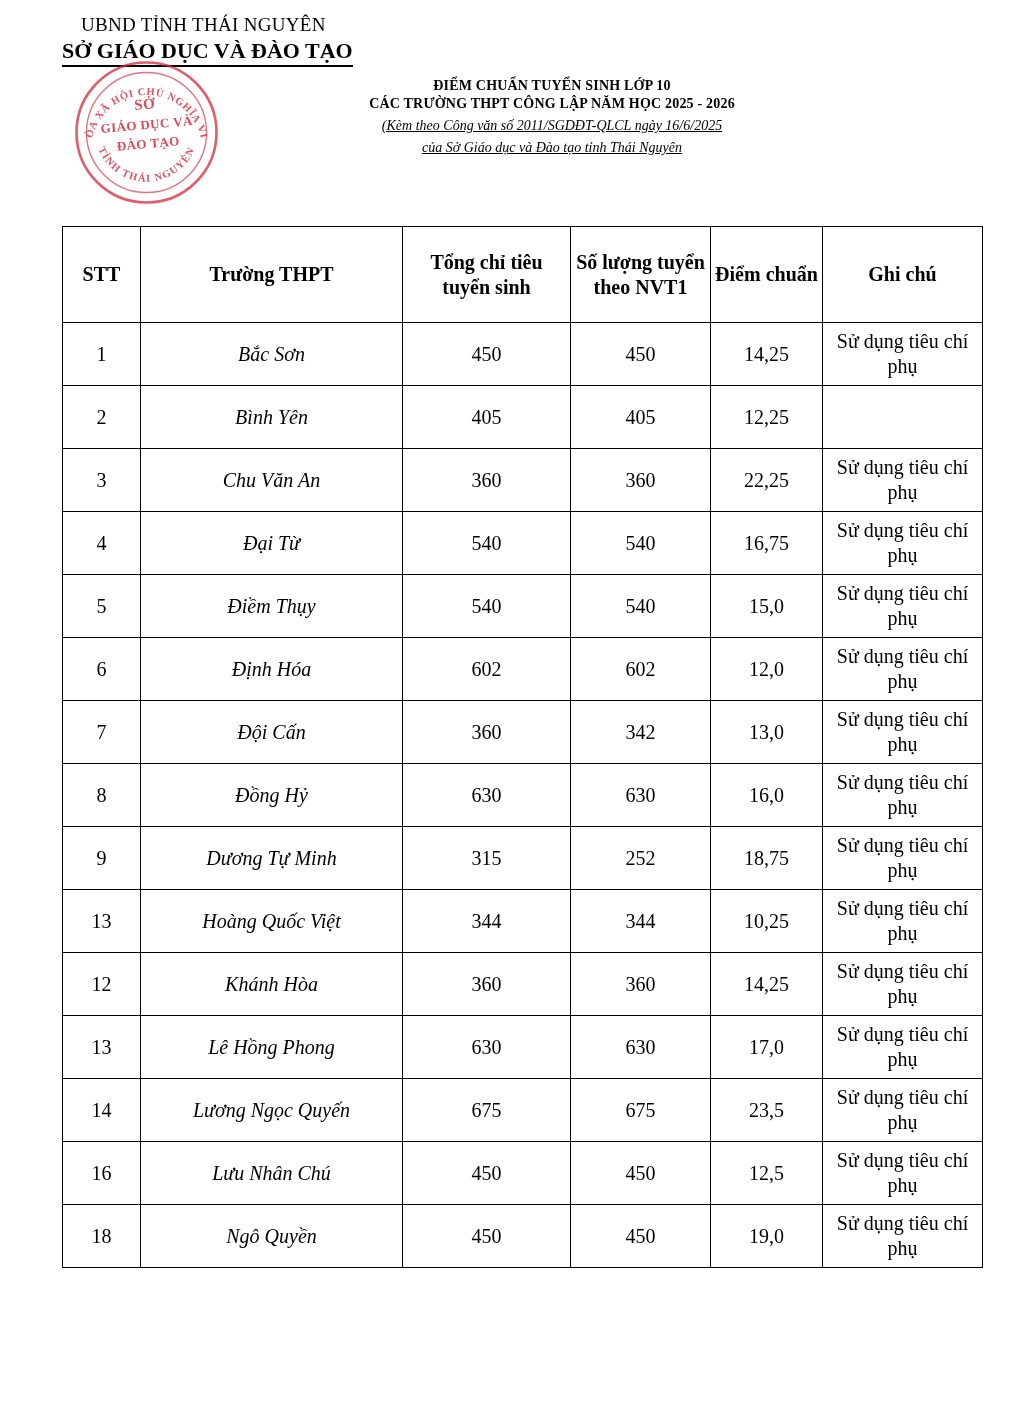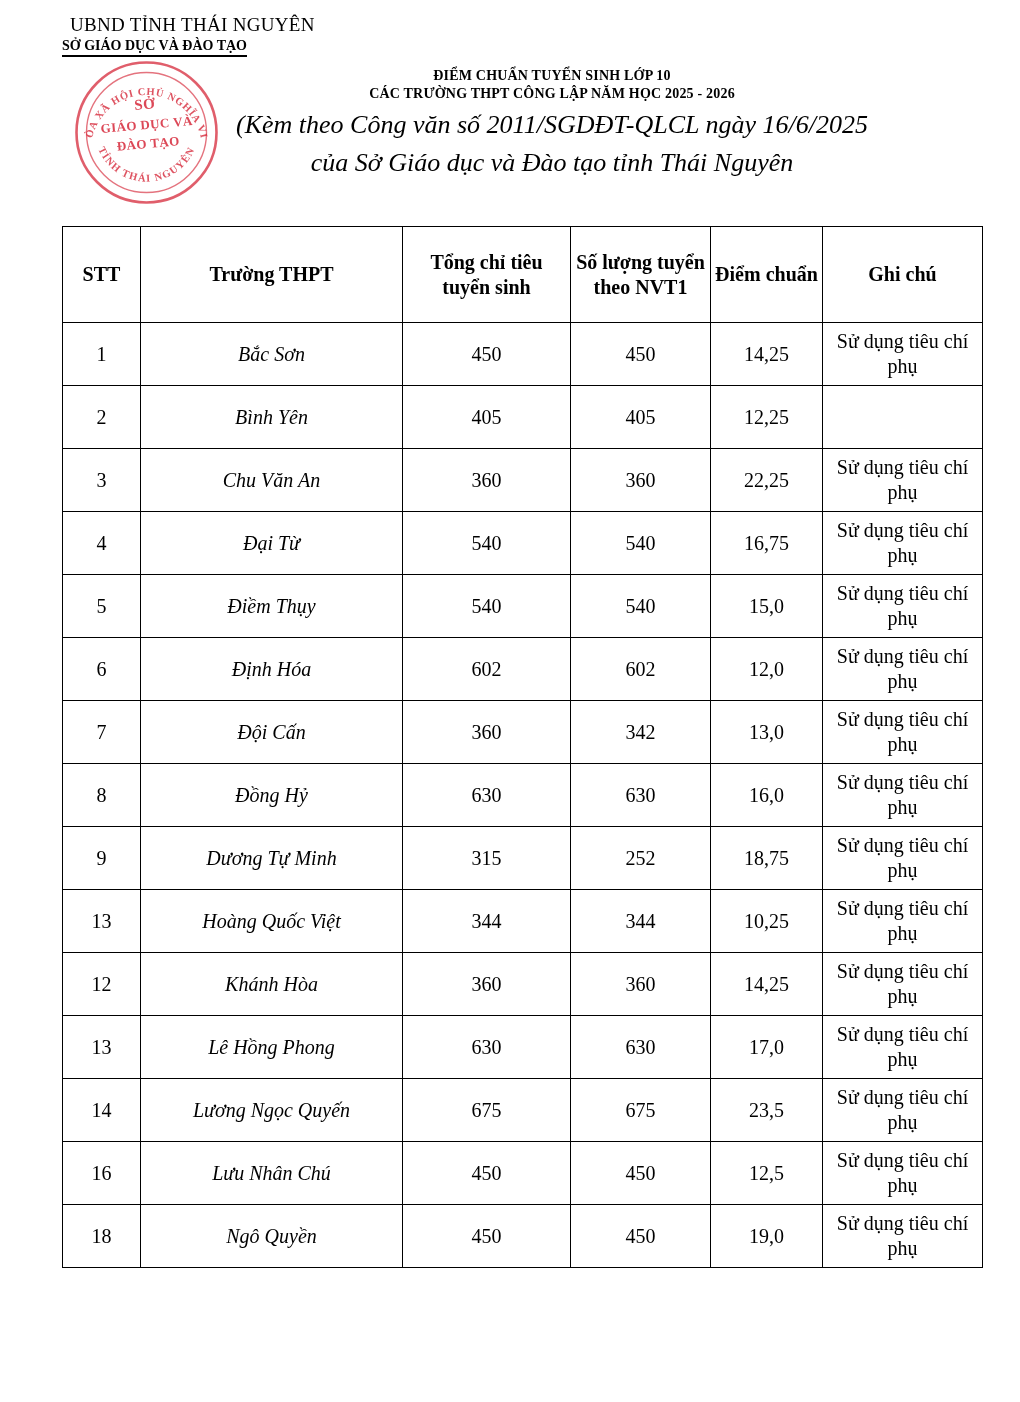--- a/index.html
+++ b/index.html
@@ -24,48 +24,49 @@
   }
 
   
   .header {
     position: relative;
     height: 208px;
   }
   .org-line1 {
     font-size: 19px;
     letter-spacing: 0.3px;
-    margin-left: 8px;
+    margin-left: 19px;
   }
   .org-line2 {
-    font-size: 14px;
+    font-size: 22px;
     font-weight: bold;
     margin-left: 0px;
     margin-top: 2px;
     display: inline-block;
     border-bottom: 2px solid #000;
     padding-bottom: 1px;
   }
 
   .title-block {
     text-align: center;
     margin-top: 10px;
     padding-left: 60px;
   }
   .title-main {
     font-size: 14px;
     font-weight: bold;
     line-height: 1.32;
     letter-spacing: 0.2px;
   }
   .title-sub {
-    font-size: 26px;
+    font-size: 14px;
     font-style: italic;
     line-height: 1.35;
     margin-top: 3px;
+    text-decoration: underline;
   }
 
   
   .stamp {
     position: absolute;
     left: 12px;
     top: 46px;
     width: 150px;
     height: 150px;
     pointer-events: none;

